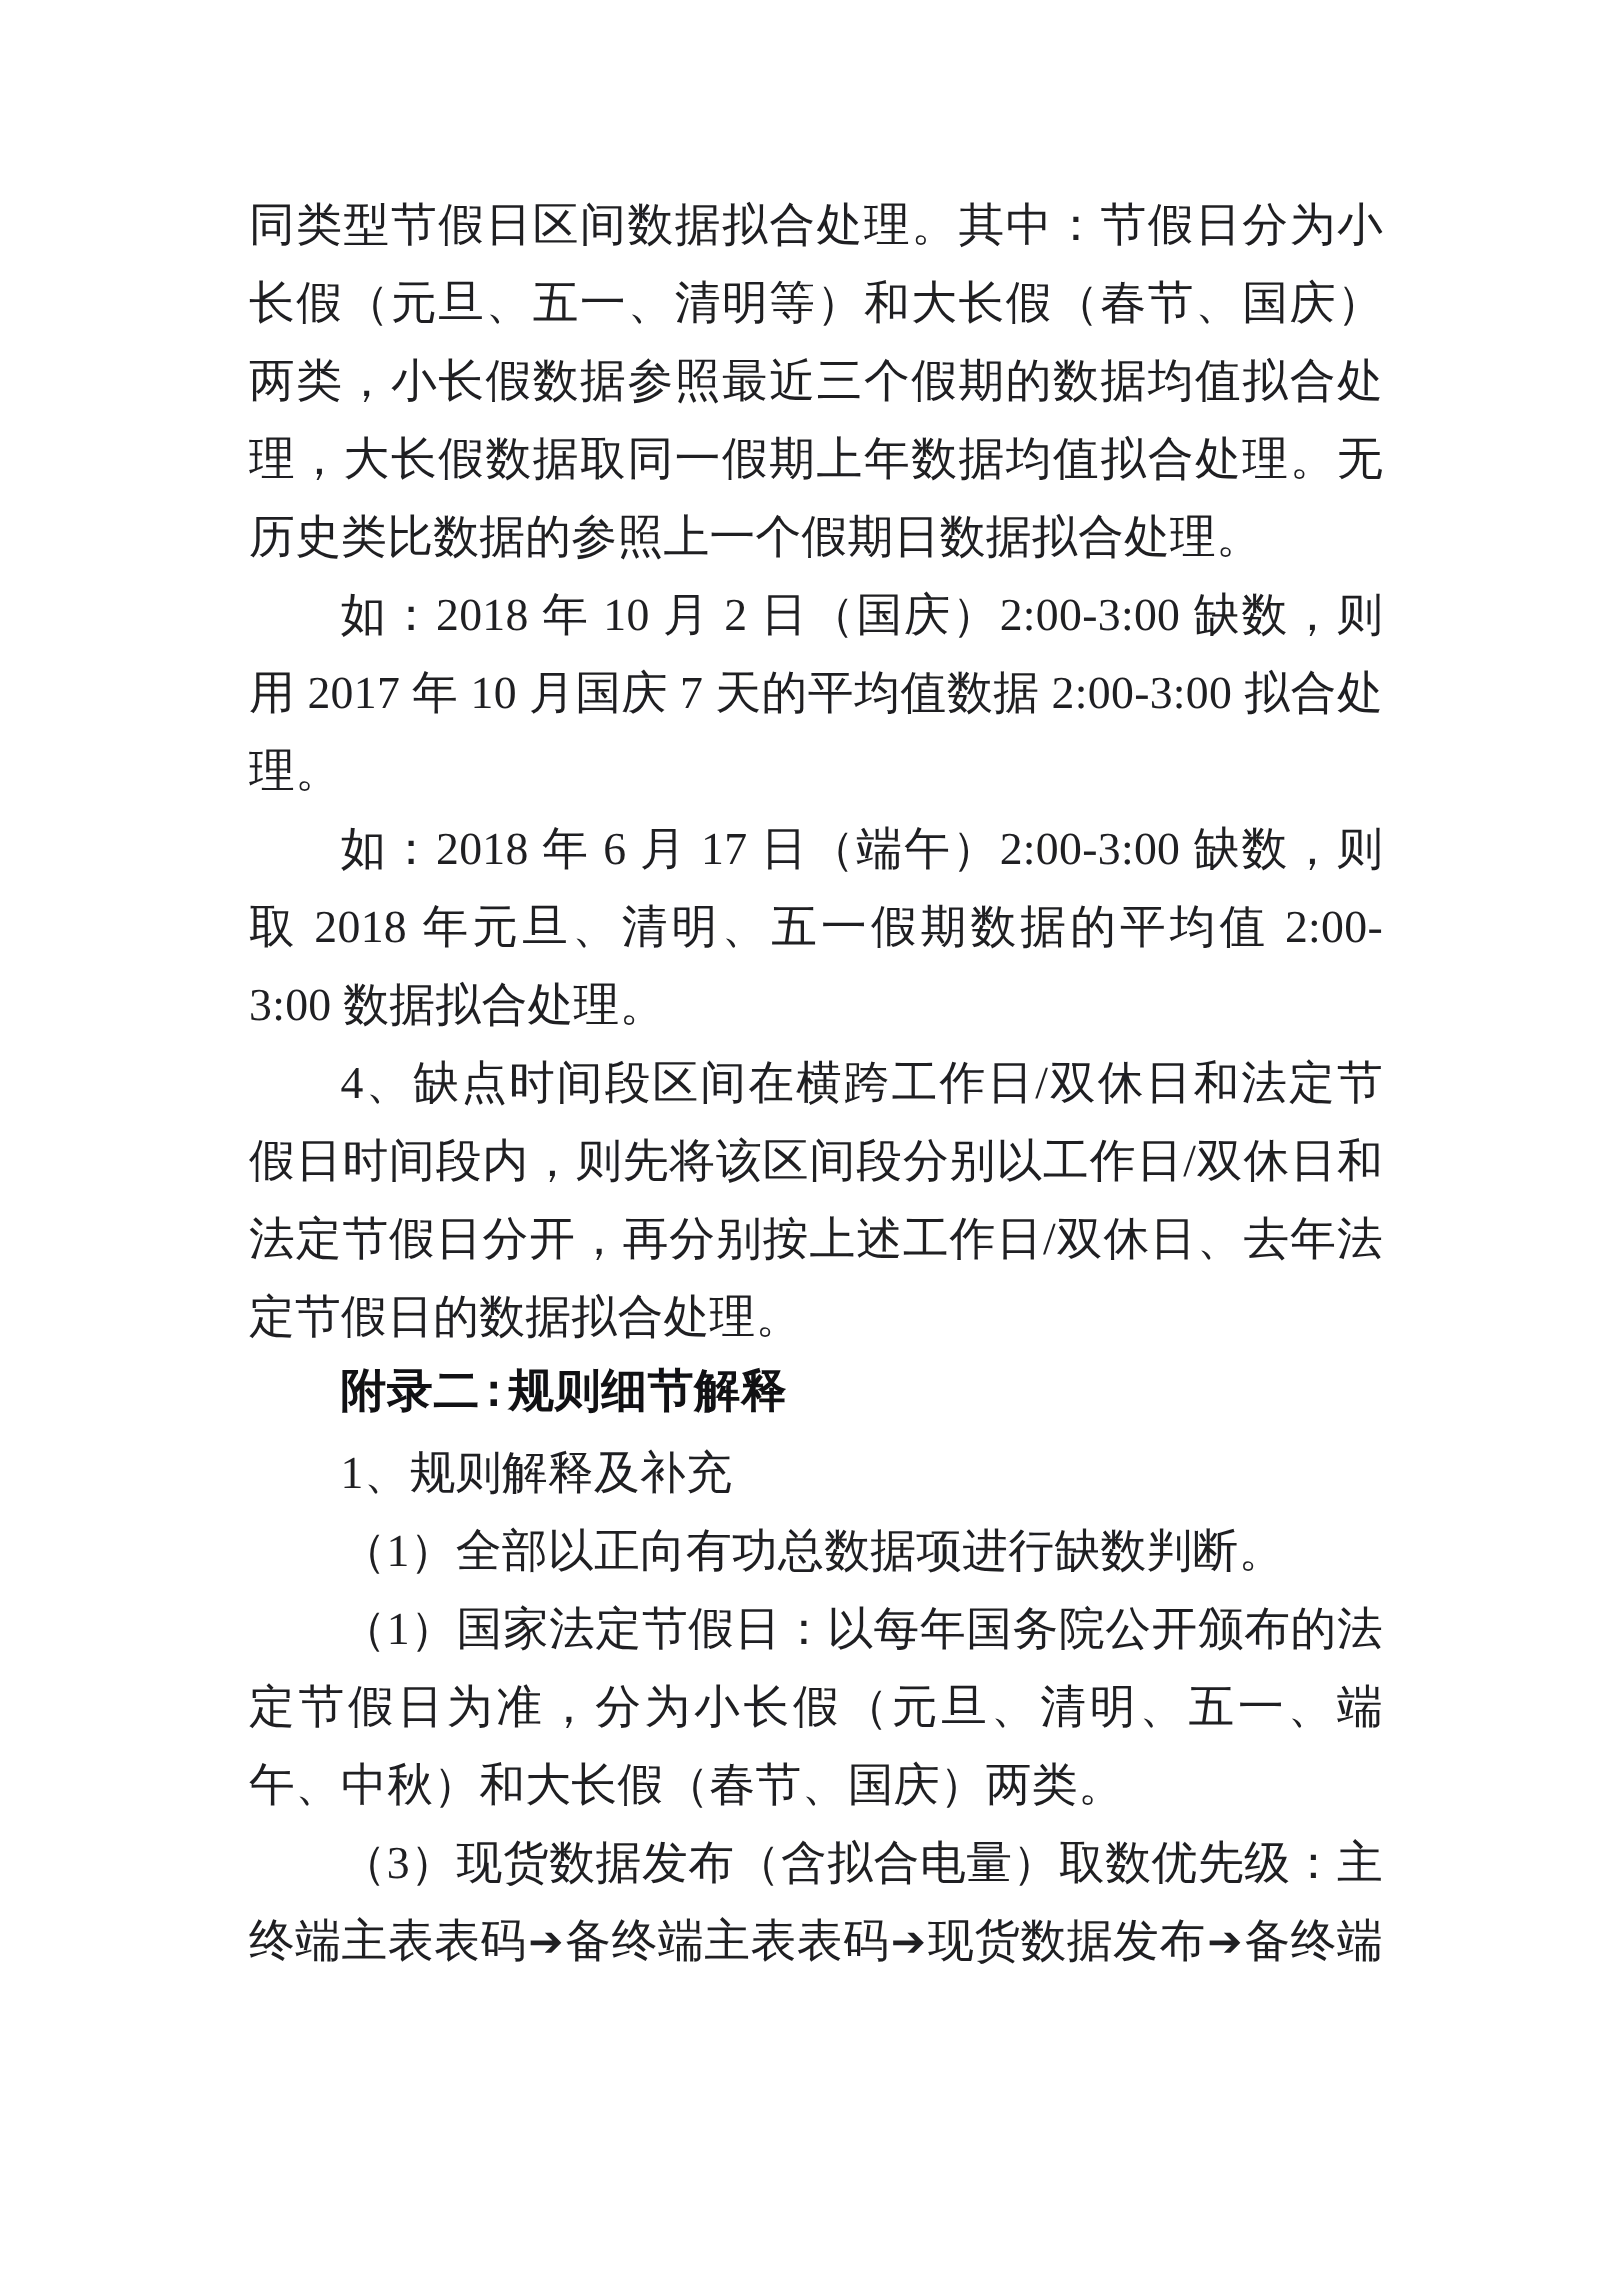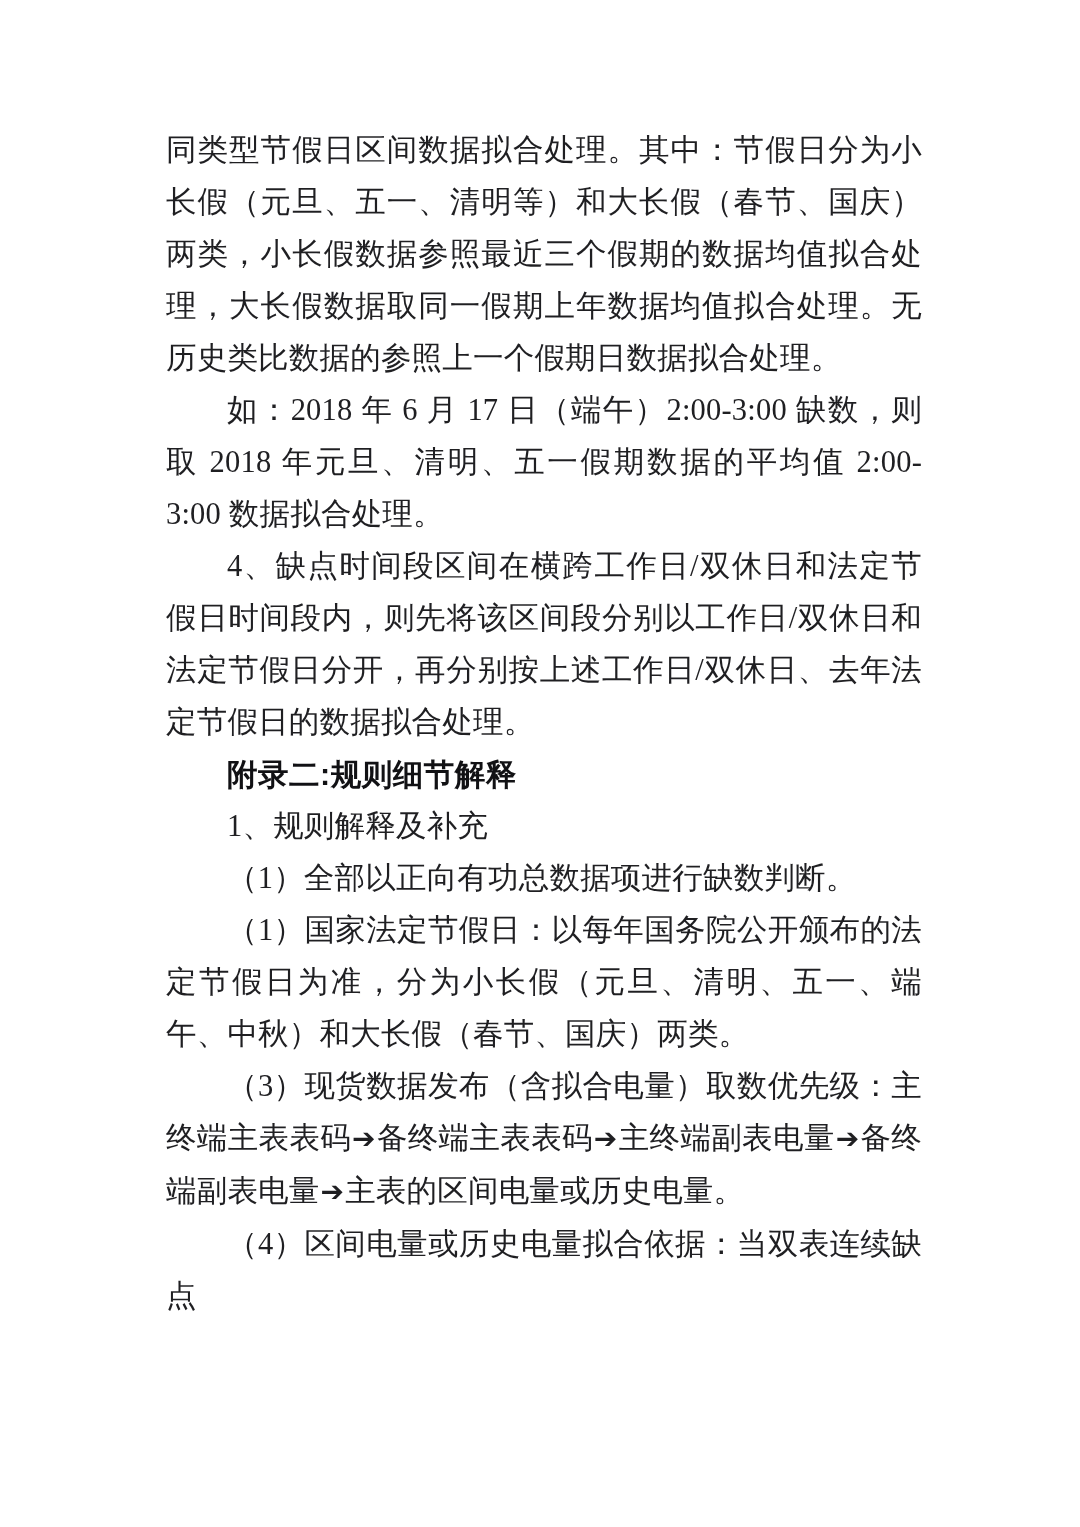--- a/index.html
+++ b/index.html
@@ -40,21 +40,21 @@
     text-indent: 0;
   }
   .heading {
     margin: 0;
     font-size: 30.5px;
     line-height: 52px;
     font-weight: 700;
     text-indent: 2em;
     letter-spacing: 0.5px;
     color: #111114;
-    font-family: Liberation Sans, sans-serif;
+    font-family: Liberation Mono, monospace;
   }
   .arrow {
     font-weight: 700;
     font-family: "DejaVu Sans", "Liberation Sans", sans-serif;
     font-size: 28px;
     padding: 0 1px;
   }
   .page-number {
     position: absolute;
     left: 0;
@@ -92,34 +92,35 @@
 </style>
 </head>
 <body>
 
 <div class="page">
 
   <div class="content">
 
     <p class="para noindent">同类型节假日区间数据拟合处理。其中：节假日分为小长假（元旦、五一、清明等）和大长假（春节、国庆）两类，小长假数据参照最近三个假期的数据均值拟合处理，大长假数据取同一假期上年数据均值拟合处理。无历史类比数据的参照上一个假期日数据拟合处理。</p>
 
+    <p class="para indent">如：2018 年 10 月 2 日（国庆）2:00-3:00 缺数，则用 2017 年 10 月国庆 7 天的平均值数据 2:00-3:00 拟合处理。</p>
 
     <p class="para indent">如：2018 年 6 月 17 日（端午）2:00-3:00 缺数，则取 2018 年元旦、清明、五一假期数据的平均值 2:00-3:00 数据拟合处理。</p>
 
     <p class="para indent">4、缺点时间段区间在横跨工作日/双休日和法定节假日时间段内，则先将该区间段分别以工作日/双休日和法定节假日分开，再分别按上述工作日/双休日、去年法定节假日的数据拟合处理。</p>
 
     <p class="heading">附录二:规则细节解释</p>
 
     <p class="para indent">1、规则解释及补充</p>
 
     <p class="para indent">（1）全部以正向有功总数据项进行缺数判断。</p>
 
     <p class="para indent">（1）国家法定节假日：以每年国务院公开颁布的法定节假日为准，分为小长假（元旦、清明、五一、端午、中秋）和大长假（春节、国庆）两类。</p>
 
-    <p class="para indent"><span>（3）现货数据发布（含拟合电量）取数优先级：</span><span>主终端主表表码</span><span class="arrow">➔</span><span>备终端主表表码</span><span class="arrow">➔</span><span>主终端副表电量</span><span class="arrow">➔</span><span>备终端副表电量</span><span class="arrow">➔</span><span>主表的区间电量或历史电量。</span></p>
+    <p class="para indent"><span>（3）现货数据发布（含拟合电量）取数优先级：</span><span>主终端主表表码</span><span class="arrow">➔</span><span>备终端主表表码</span><span class="arrow">➔</span><span>现货数据发布</span><span class="arrow">➔</span><span>备终端副表电量</span><span class="arrow">➔</span><span>主表的区间电量或历史电量。</span></p>
 
     <p class="para indent">（4）区间电量或历史电量拟合依据：当双表连续缺点</p>
 
   </div>
 
   <div class="page-number">31</div>
 
   <div class="watermark">
     <span>
       <svg class="wechat-icon" viewBox="0 0 64 50" fill="none" aria-hidden="true">

